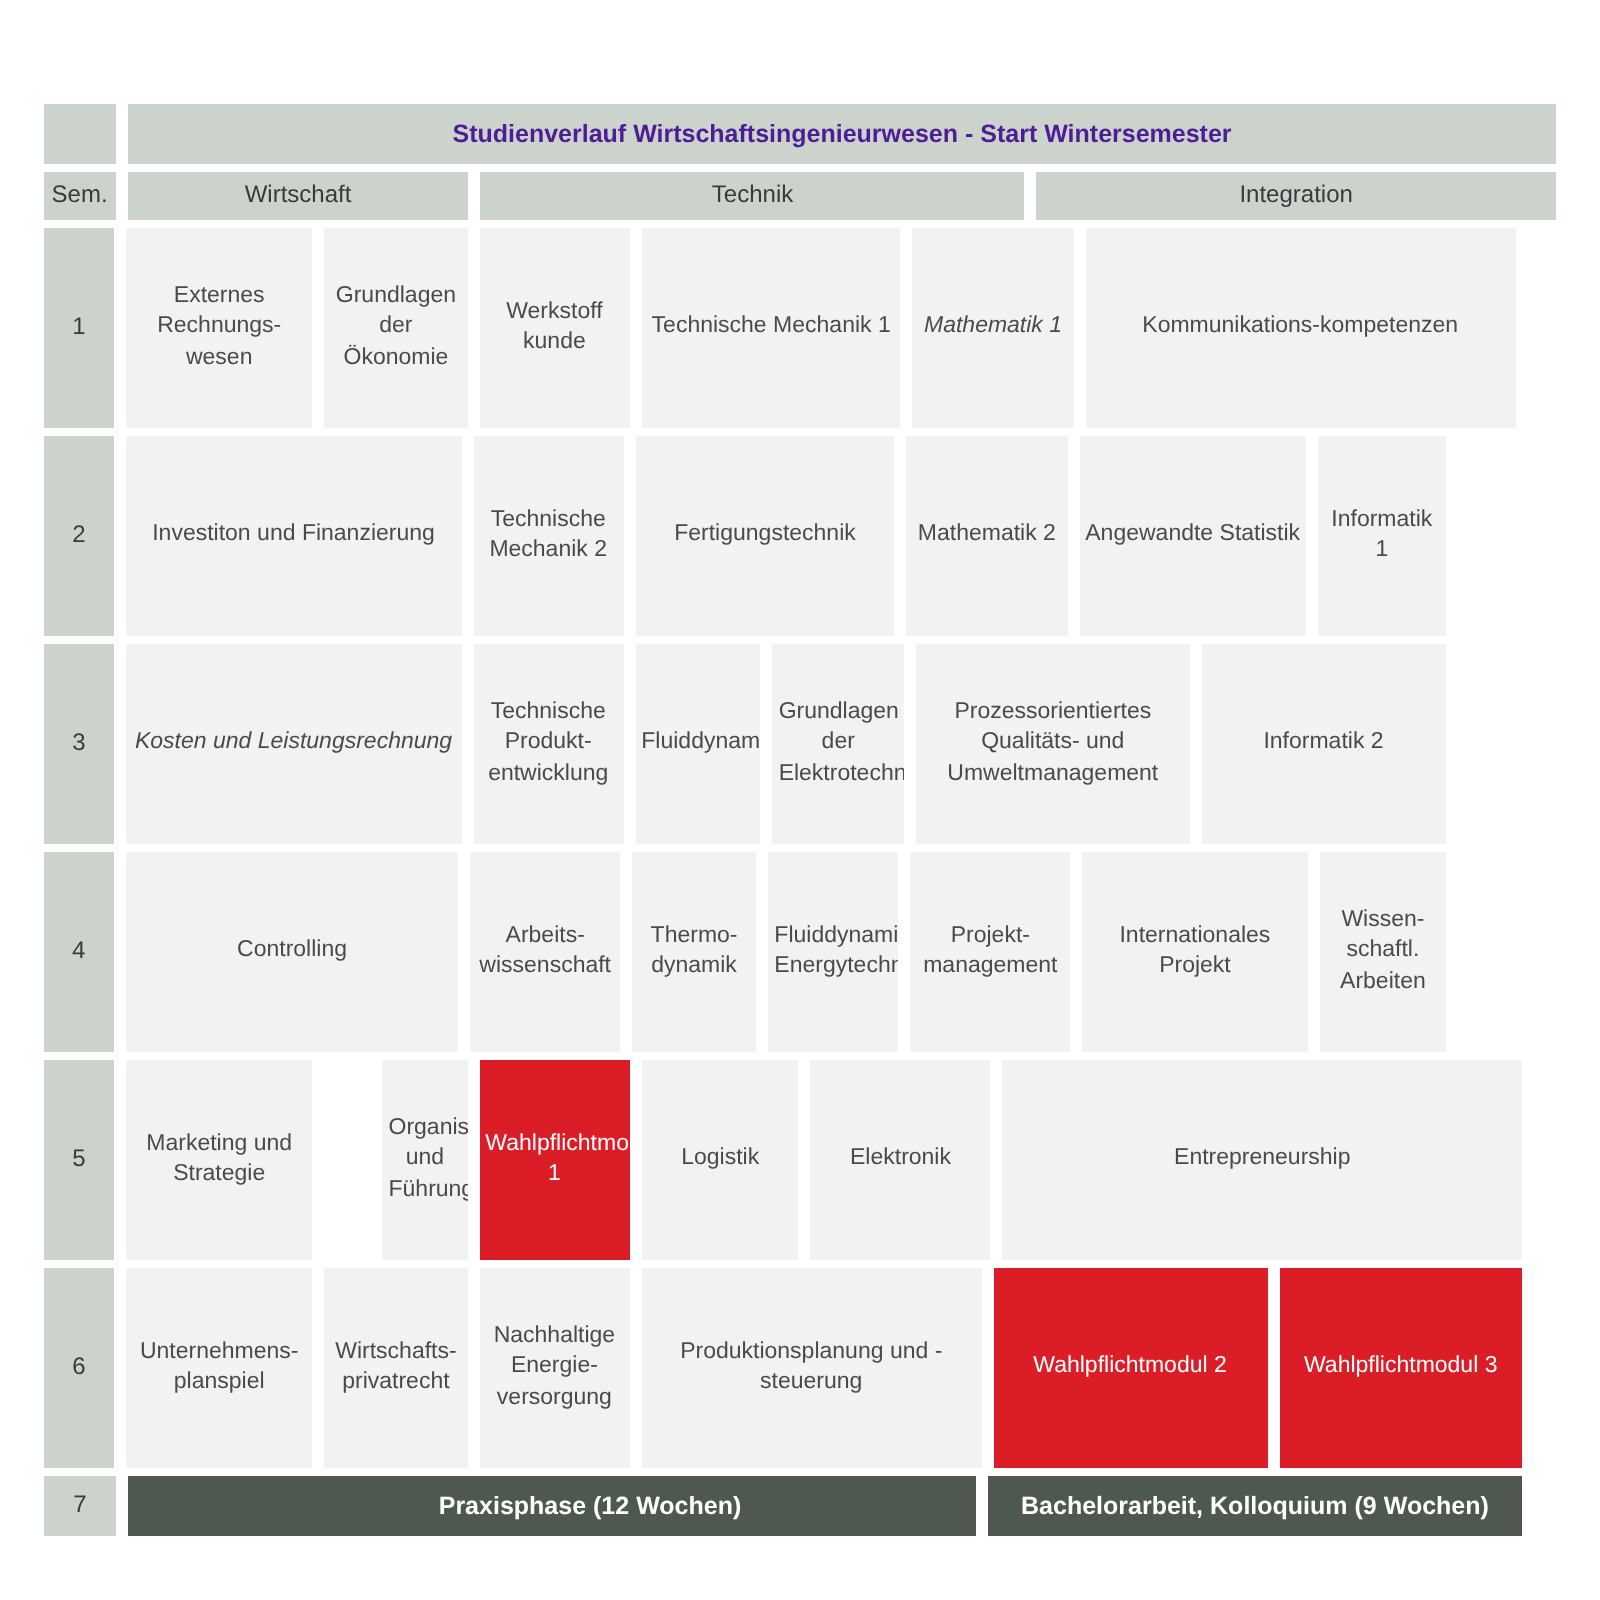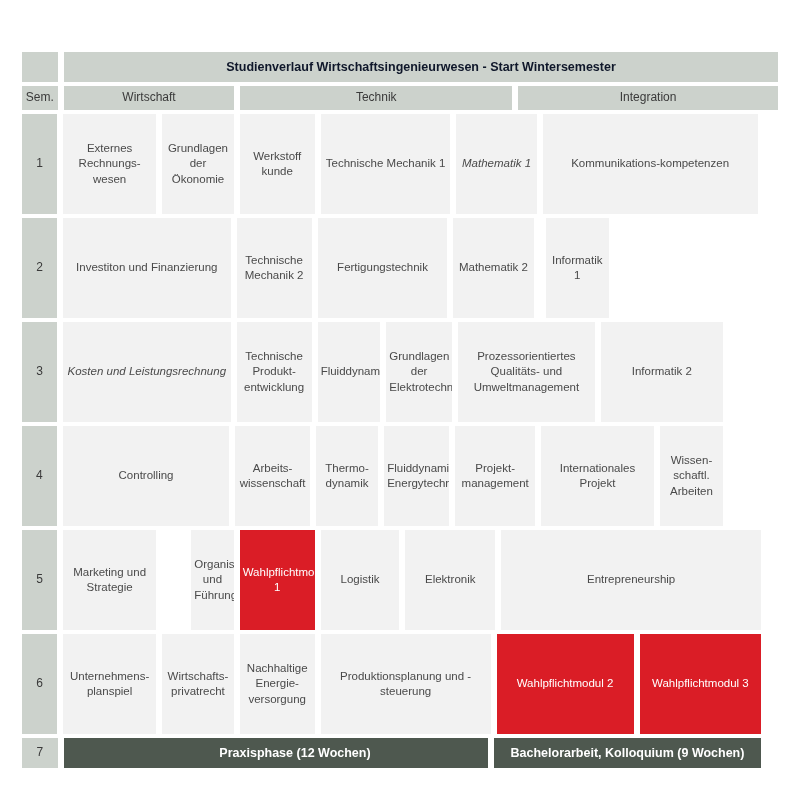--- a/index.html
+++ b/index.html
@@ -51,21 +51,21 @@
   }
   .cell-inner { width: 100%; }
 
   
   .tone-head {           
     background: #ccd2cc;
     color: #3a3a3a;
   }
   .tone-title {
     background: #ccd2cc;
-    color: #0f172a;
+    color: #4c1d95;
     font-weight: bold;
     font-size: 12.5px;
   }
   .tone-module {         
     background: #f2f2f2;
     color: #4a4a4a;
   }
   .tone-elective {       
     background: #da1d26;
     color: #ffffff;
@@ -160,20 +160,23 @@
       </div>
       <div class="cell tone-blank" style="grid-column: span 2;"></div>
       <div class="cell tone-module" style="grid-column: span 178;">
         <div class="cell-inner"><span>Fertigungstechnik</span></div>
       </div>
       <div class="cell tone-blank" style="grid-column: span 2;"></div>
       <div class="cell tone-module" style="grid-column: span 110;">
         <div class="cell-inner"><span>Mathematik</span> <span>2</span></div>
       </div>
       <div class="cell tone-blank" style="grid-column: span 2;"></div>
+      <div class="cell tone-module" style="grid-column: span 156;">
+        <div class="cell-inner"><span>Angewandte</span> <span>Statistik</span></div>
+      </div>
       <div class="cell tone-blank" style="grid-column: span 2;"></div>
       <div class="cell tone-module" style="grid-column: span 87;">
         <div class="cell-inner"><span>Informatik</span> <span>1</span></div>
       </div>
     </div>
     <div class="grid-row h-body">
       <div class="cell tone-head sem-num" style="grid-column: span 48;">
         <div class="cell-inner"><span>3</span></div>
       </div>
       <div class="cell tone-blank" style="grid-column: span 2;"></div>

